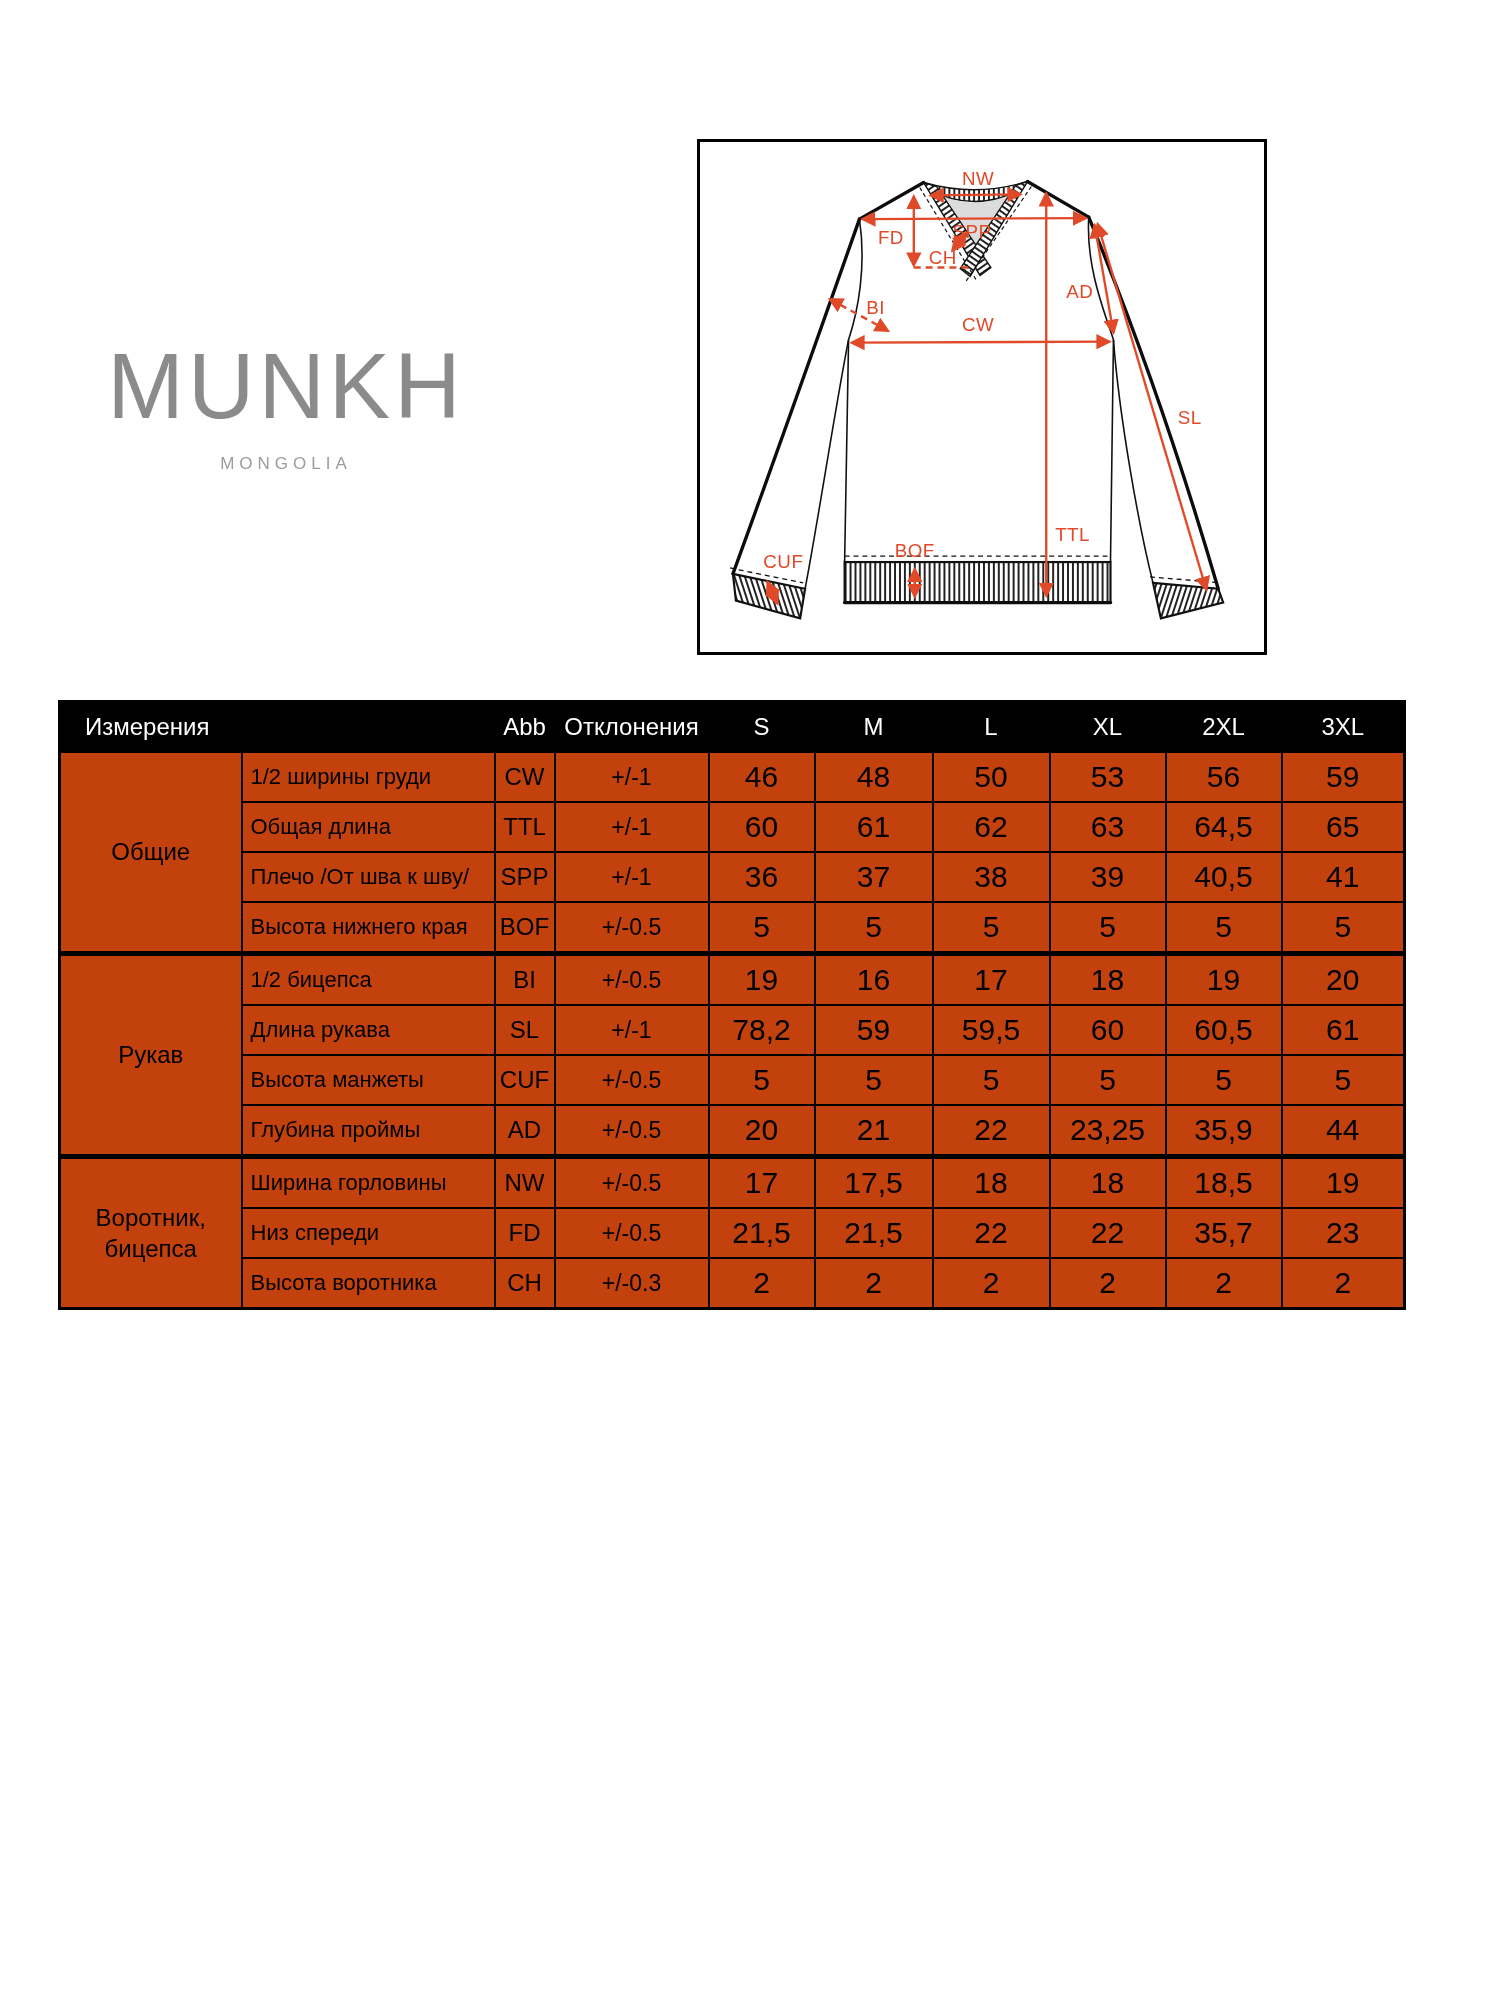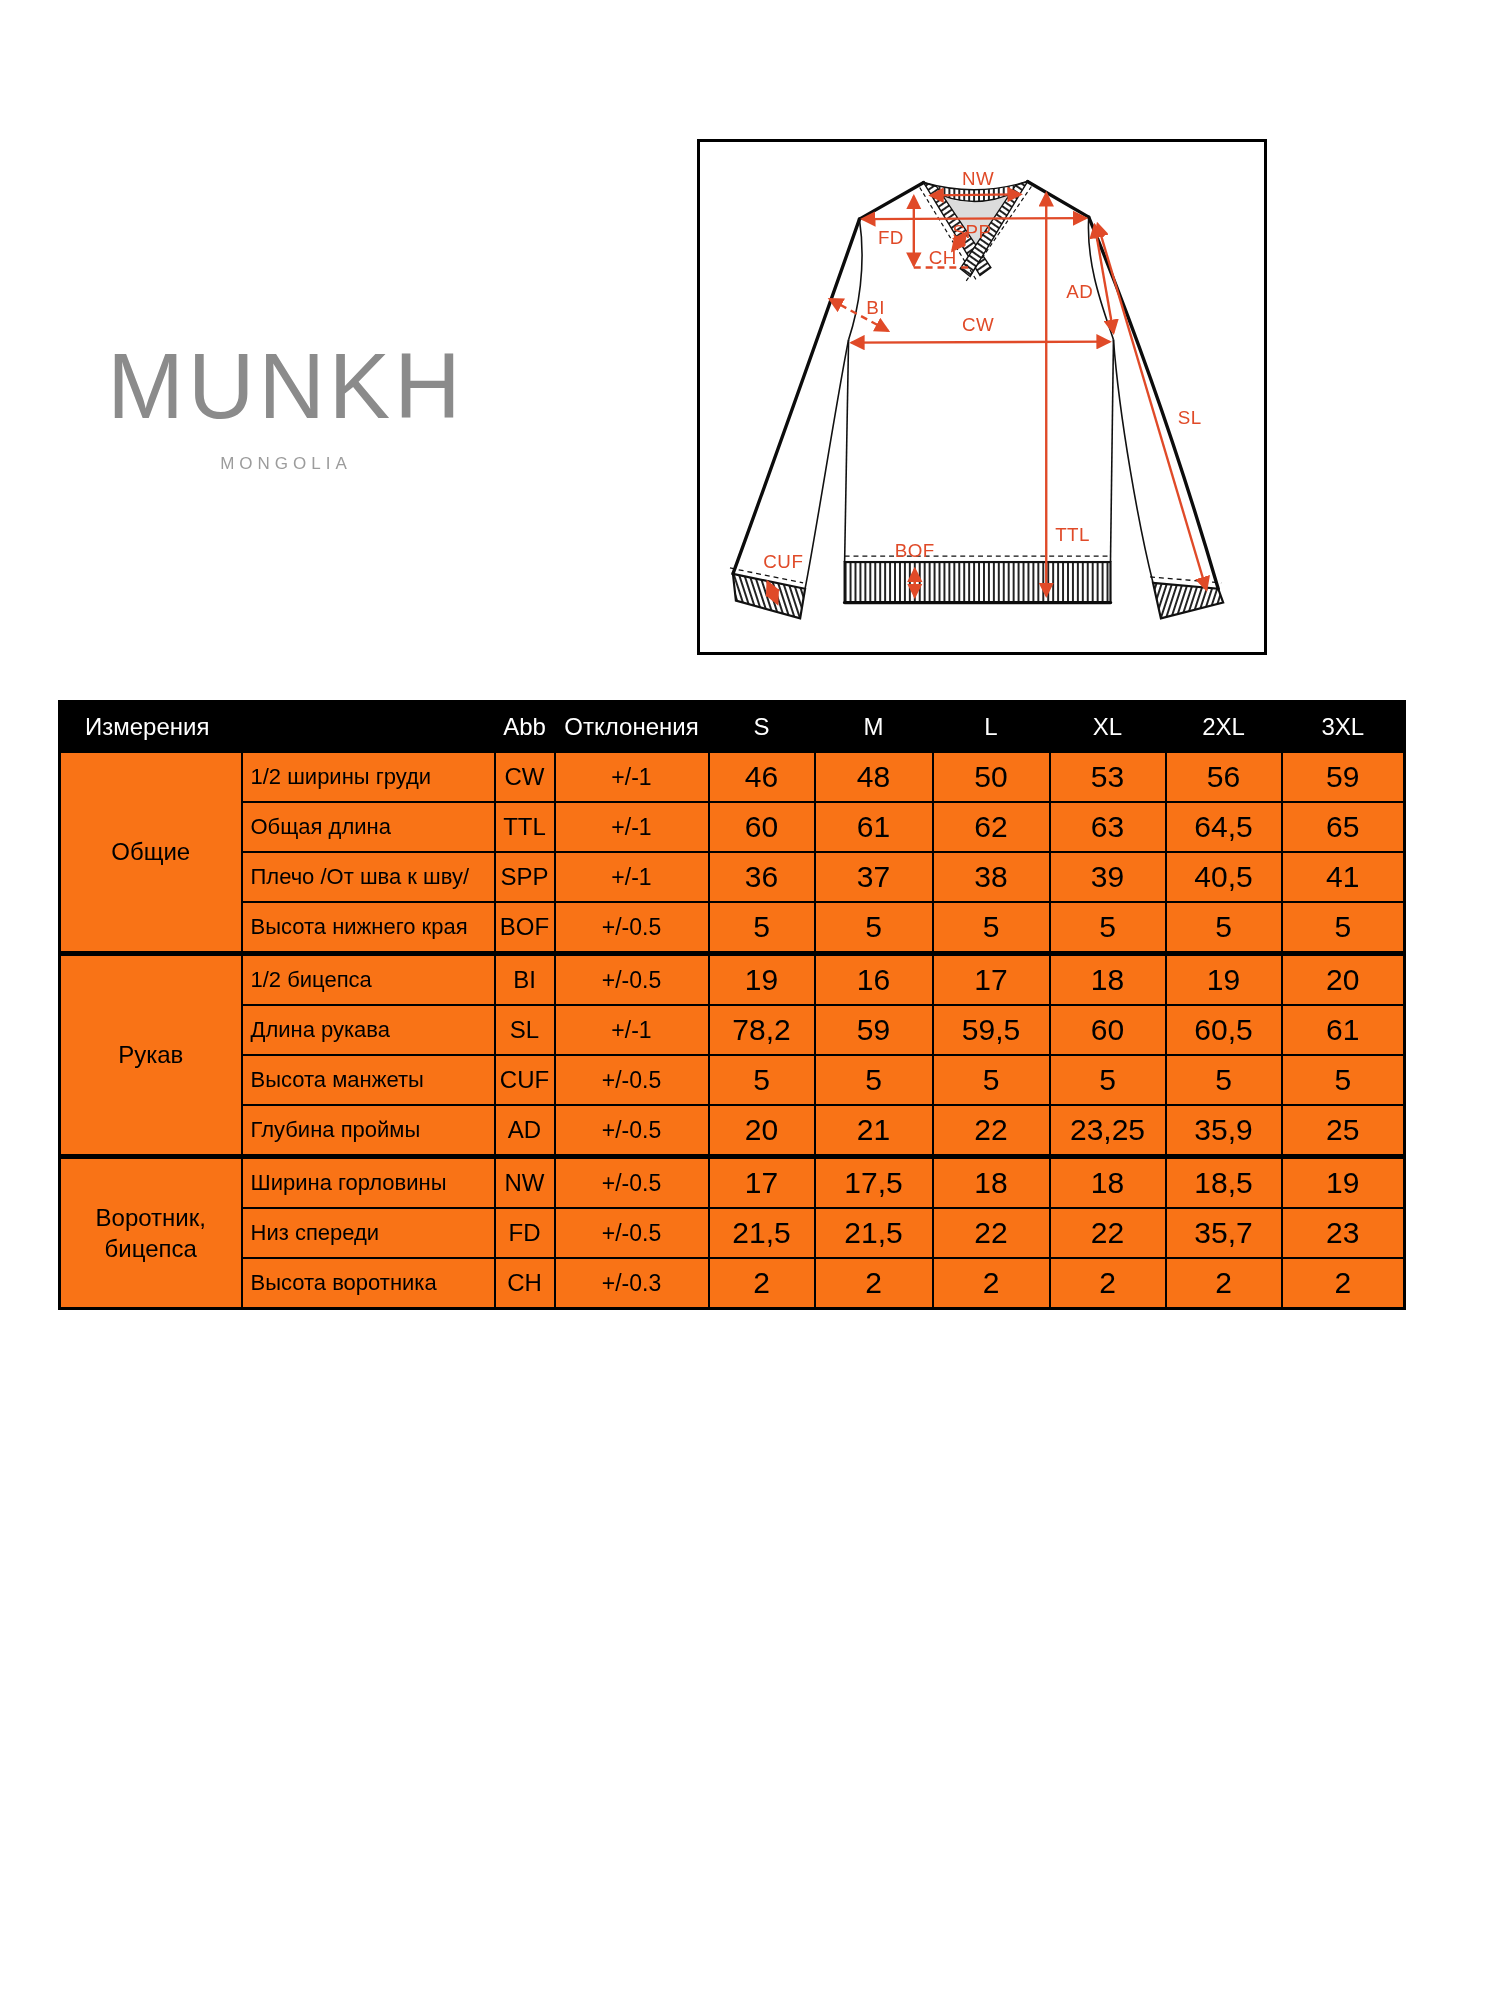--- a/index.html
+++ b/index.html
@@ -11,21 +11,21 @@
   .logo .brand{font-size:92px;line-height:1;letter-spacing:4px;color:#8b8b8b;font-weight:400;}
   .logo .sub{margin-top:22px;font-size:17px;letter-spacing:5px;color:#9c9c9c;font-weight:400;}
 
   
   .diagram{position:absolute;left:697px;top:139px;width:570px;height:516px;
            border:3px solid #000;box-sizing:border-box;background:#fff;}
   .diagram svg{display:block;width:100%;height:100%;}
 
   
   .size-table{position:absolute;left:58px;top:700px;border-collapse:collapse;
-              table-layout:fixed;background:#f97316;border:3px solid #000;}
+              table-layout:fixed;background:#c2410c;border:3px solid #000;}
   .size-table th,.size-table td{border:2px solid #000;vertical-align:middle;overflow:hidden;}
   .size-table thead th{background:#000;color:#fff;border:2px solid #000;height:46px;
                        font-weight:400;font-size:24px;}
   .size-table thead th.h-meas{text-align:left;padding-left:24px;}
   .size-table tbody td{height:46px;text-align:center;}
   .size-table td.group-cell{font-size:24px;line-height:1.3;padding:0 6px;}
   .size-table td.name-cell{text-align:left;padding-left:8px;font-size:22px;white-space:nowrap;}
   .size-table td.abb-cell{font-size:24px;padding:0 1px;}
   .size-table td.dev-cell{font-size:23px;}
   .size-table td.val-cell{font-size:30px;}
@@ -254,21 +254,21 @@
         </tr>
         <tr>
           <td class="name-cell">Глубина проймы</td>
           <td class="abb-cell">AD</td>
           <td class="dev-cell">+/-0.5</td>
           <td class="val-cell">20</td>
           <td class="val-cell">21</td>
           <td class="val-cell">22</td>
           <td class="val-cell">23,25</td>
           <td class="val-cell">35,9</td>
-          <td class="val-cell">25</td>
+          <td class="val-cell">44</td>
         </tr>
         <tr class="group-start">
           <td class="group-cell" rowspan="3">Воротник, бицепса</td>
           <td class="name-cell">Ширина горловины</td>
           <td class="abb-cell">NW</td>
           <td class="dev-cell">+/-0.5</td>
           <td class="val-cell">17</td>
           <td class="val-cell">17,5</td>
           <td class="val-cell">18</td>
           <td class="val-cell">18</td>

